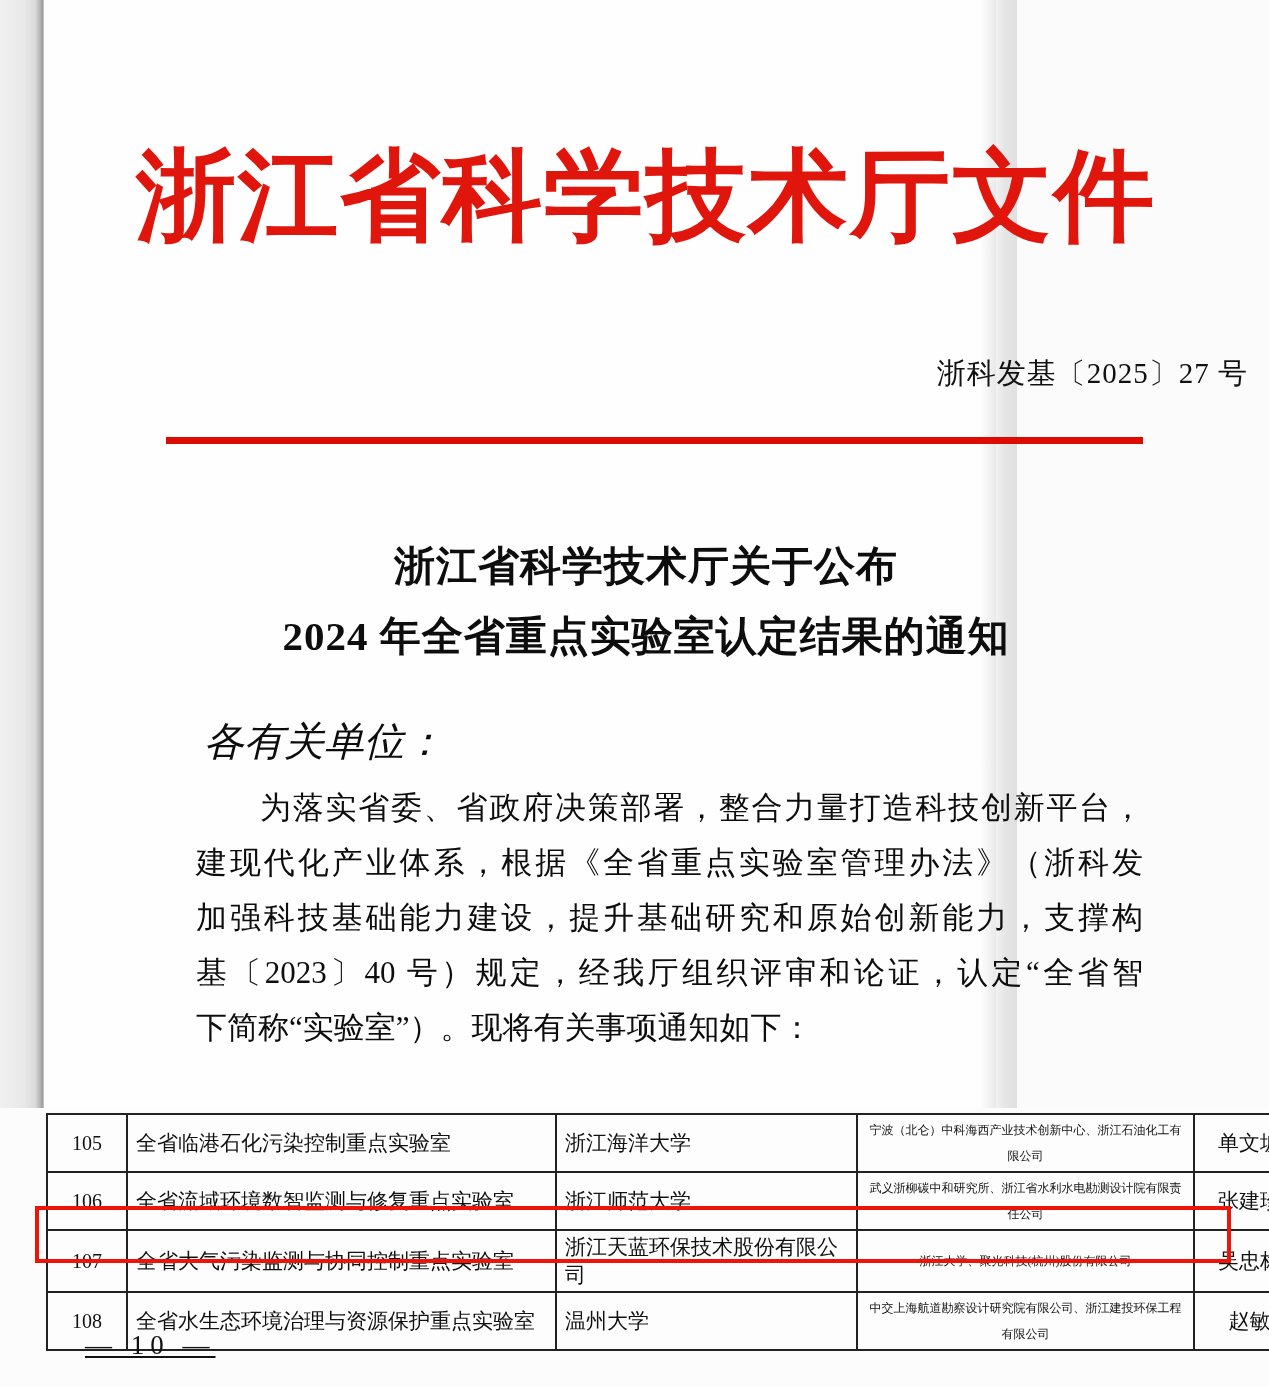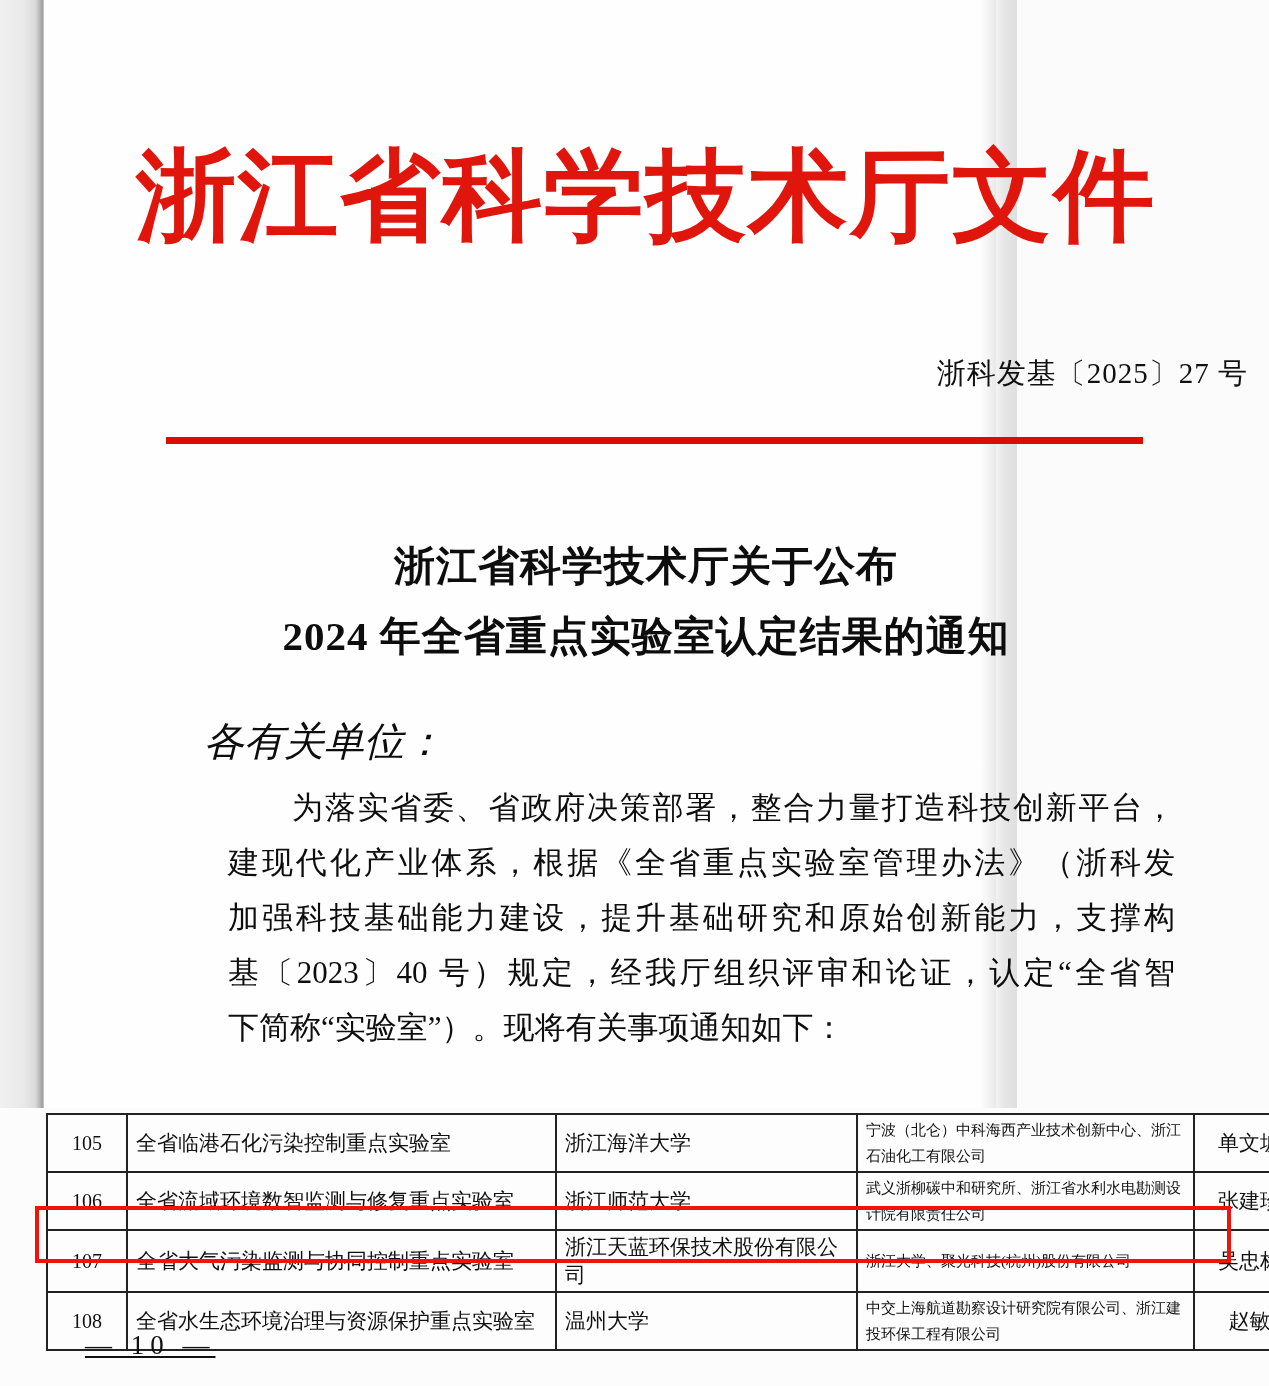--- a/index.html
+++ b/index.html
@@ -31,41 +31,41 @@
 
   .notice-title{
     position:absolute;left:44px;top:531px;width:1204px;text-align:center;
     font-size:41px;line-height:70px;font-weight:bold;color:#0d0d0d;letter-spacing:1px;
   }
   .salutation{
     position:absolute;left:204px;top:722px;font-size:40px;line-height:40px;color:#0d0d0d;font-style:italic;
   }
   .body-paragraph{
     position:absolute;left:196px;top:780px;width:947px;
-    font-size:31px;color:#0d0d0d;margin-left:32px;
+    font-size:31px;color:#0d0d0d;
   }
   .body-line{height:55px;line-height:55px;text-align:justify;text-align-last:justify;white-space:nowrap;}
   .body-line.first{text-indent:64px;}
   .body-line.last{text-align:left;text-align-last:left;}
 
   
   .bottom-section{position:absolute;left:0;top:1108px;width:1269px;height:278px;background:#fcfcfc;padding-left:48px;}
   table.result-table{
     position:absolute;left:46px;top:5px;width:1168px;
     border-collapse:collapse;table-layout:fixed;background:#fdfdfd;
     font-size:21px;color:#111;
   }
   table.result-table td{
     border:2px solid #222;padding:2px 8px;vertical-align:middle;
     overflow:hidden;
   }
   td.c-no{width:62px;text-align:center;font-size:20px;}
   td.c-lab{width:411px;text-align:left;padding-left:14px;}
   td.c-host{width:283px;text-align:left;padding-left:12px;}
-  td.c-partner{width:319px;text-align:left;padding-left:10px;font-size:15px;line-height:26px;}
+  td.c-partner{width:319px;text-align:center;padding-left:10px;font-size:12px;line-height:26px;}
   td.c-director{width:93px;text-align:center;}
   tr.r0{height:50px;} tr.r1{height:47px;} tr.r2{height:53px;} tr.r3{height:50px;}
 
   .highlight-box{
     position:absolute;left:35px;top:98px;width:1188px;height:49px;
     border:4px solid #ee1407;background:transparent;pointer-events:none;
   }
   .page-number{
     position:absolute;left:85px;top:222px;font-size:27px;color:#111;
     letter-spacing:6px;white-space:nowrap;text-decoration:underline;

